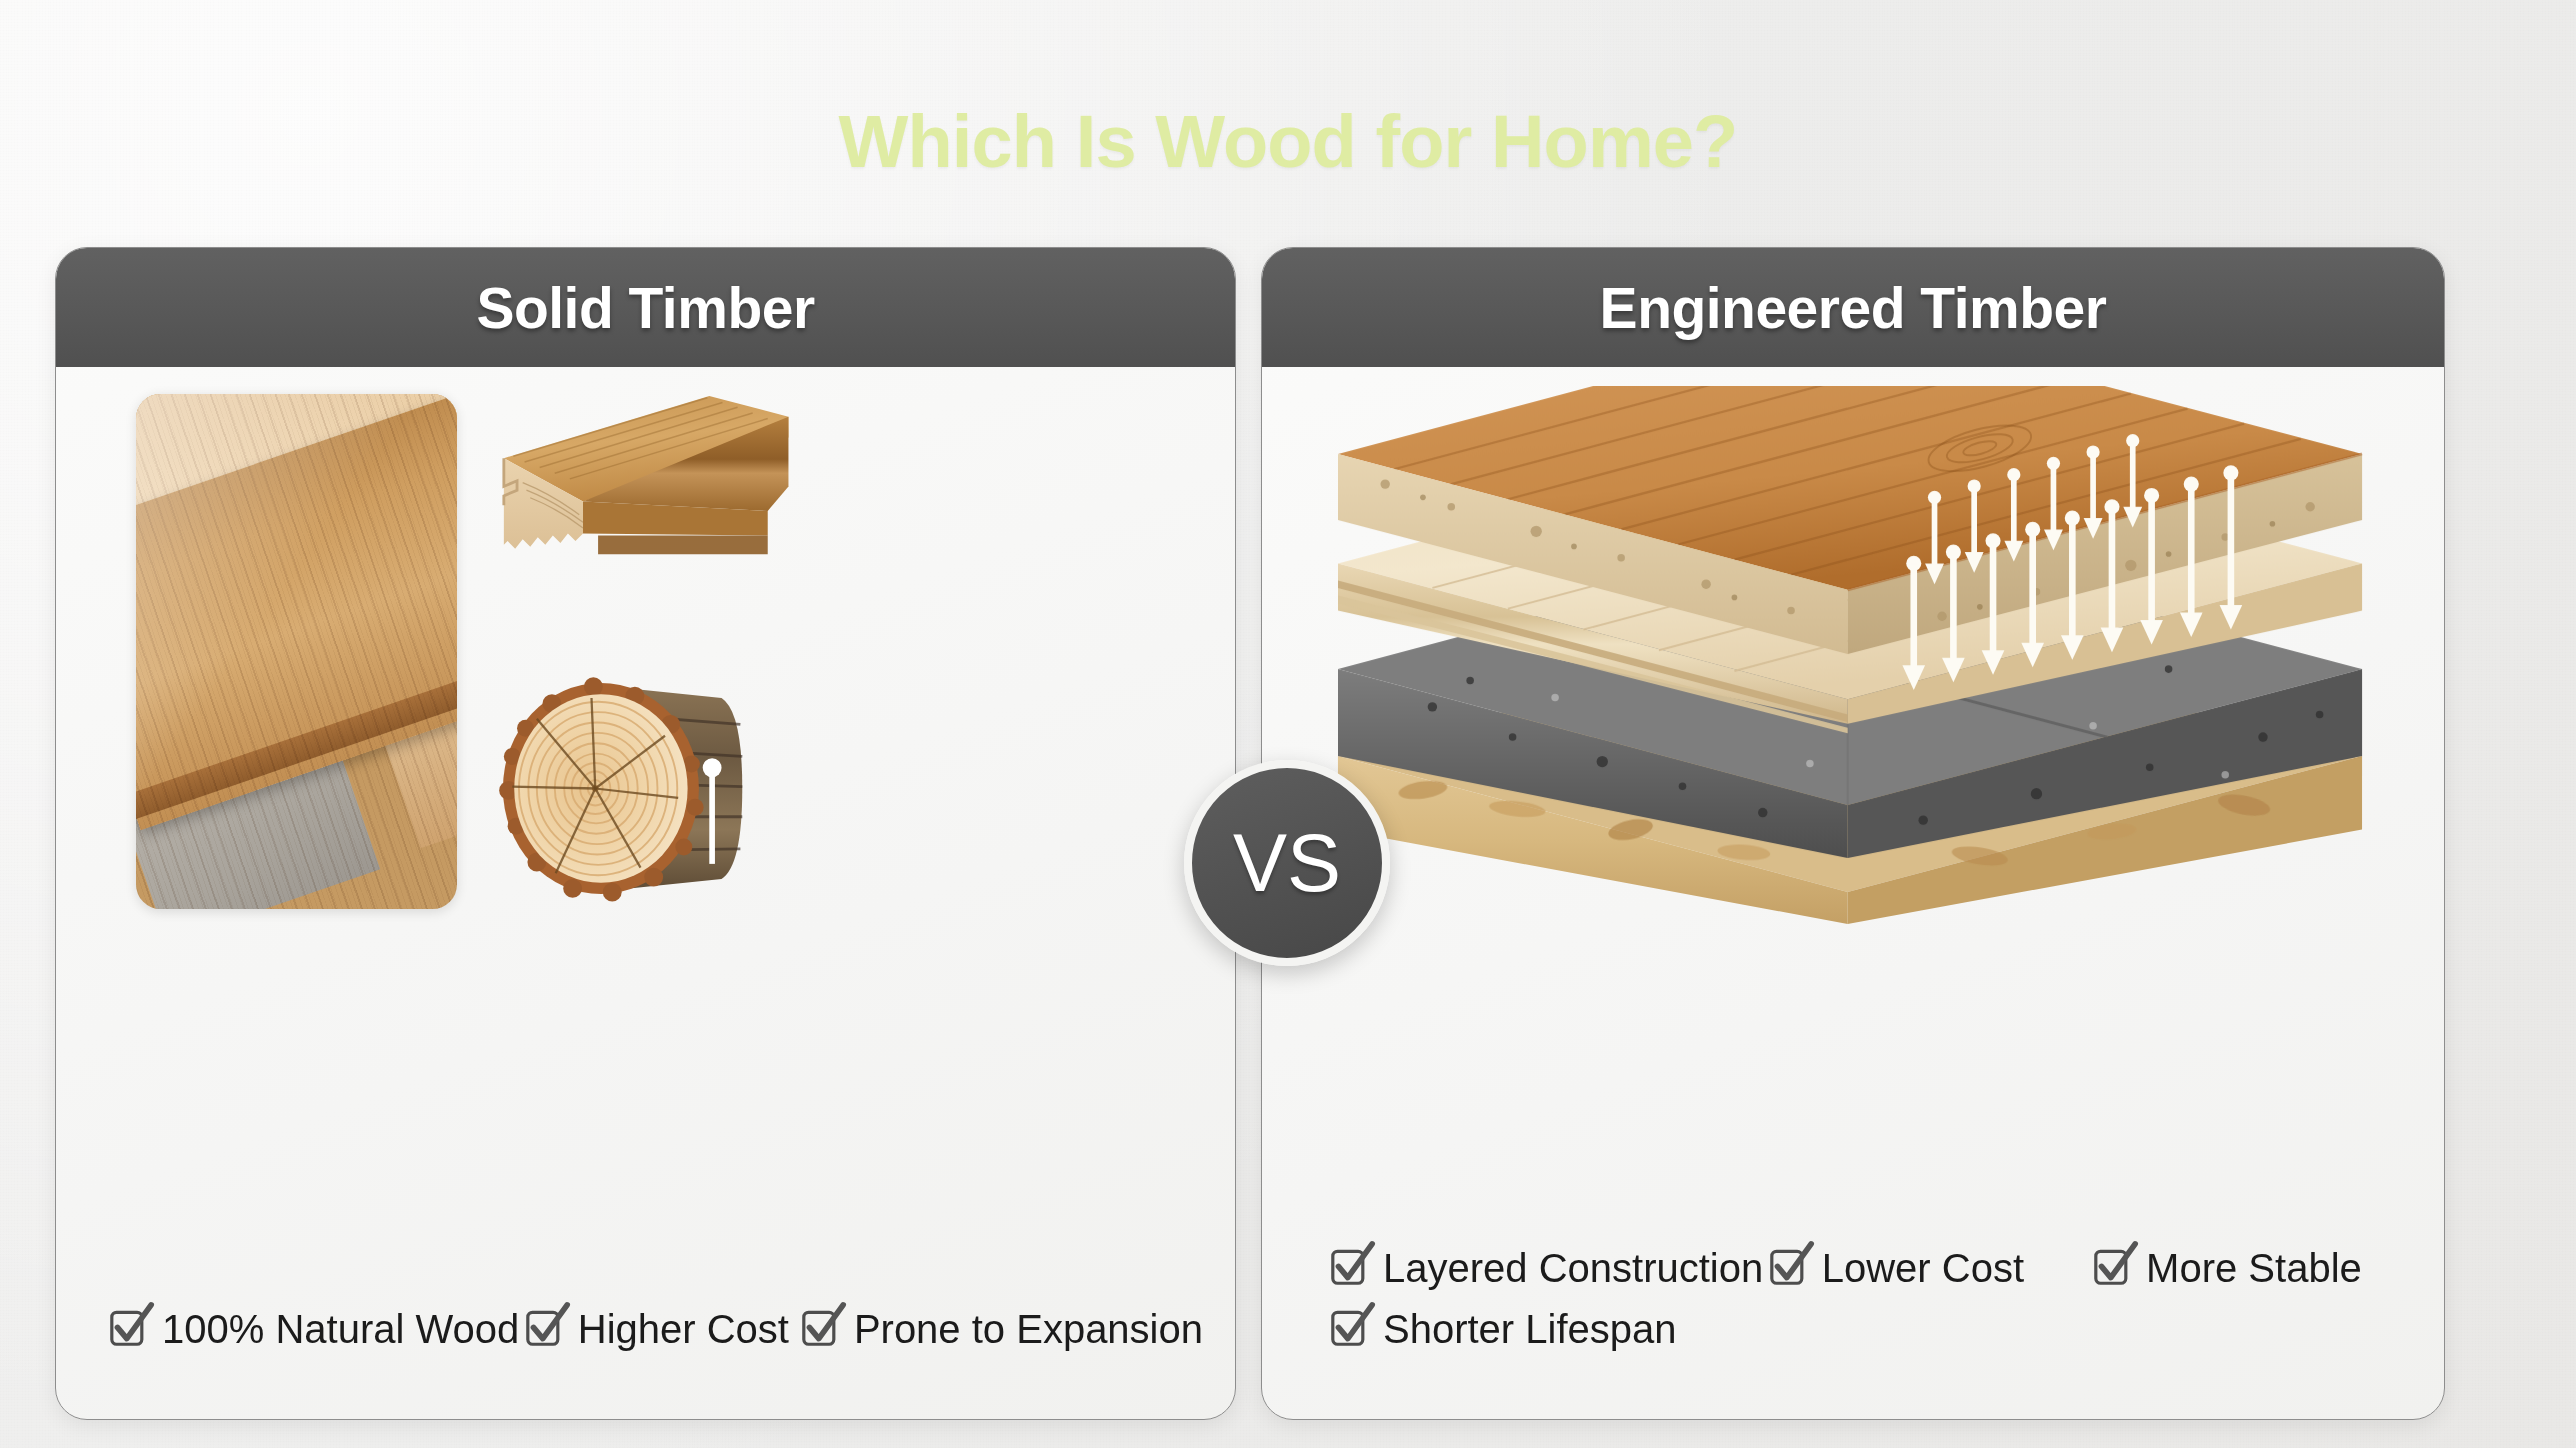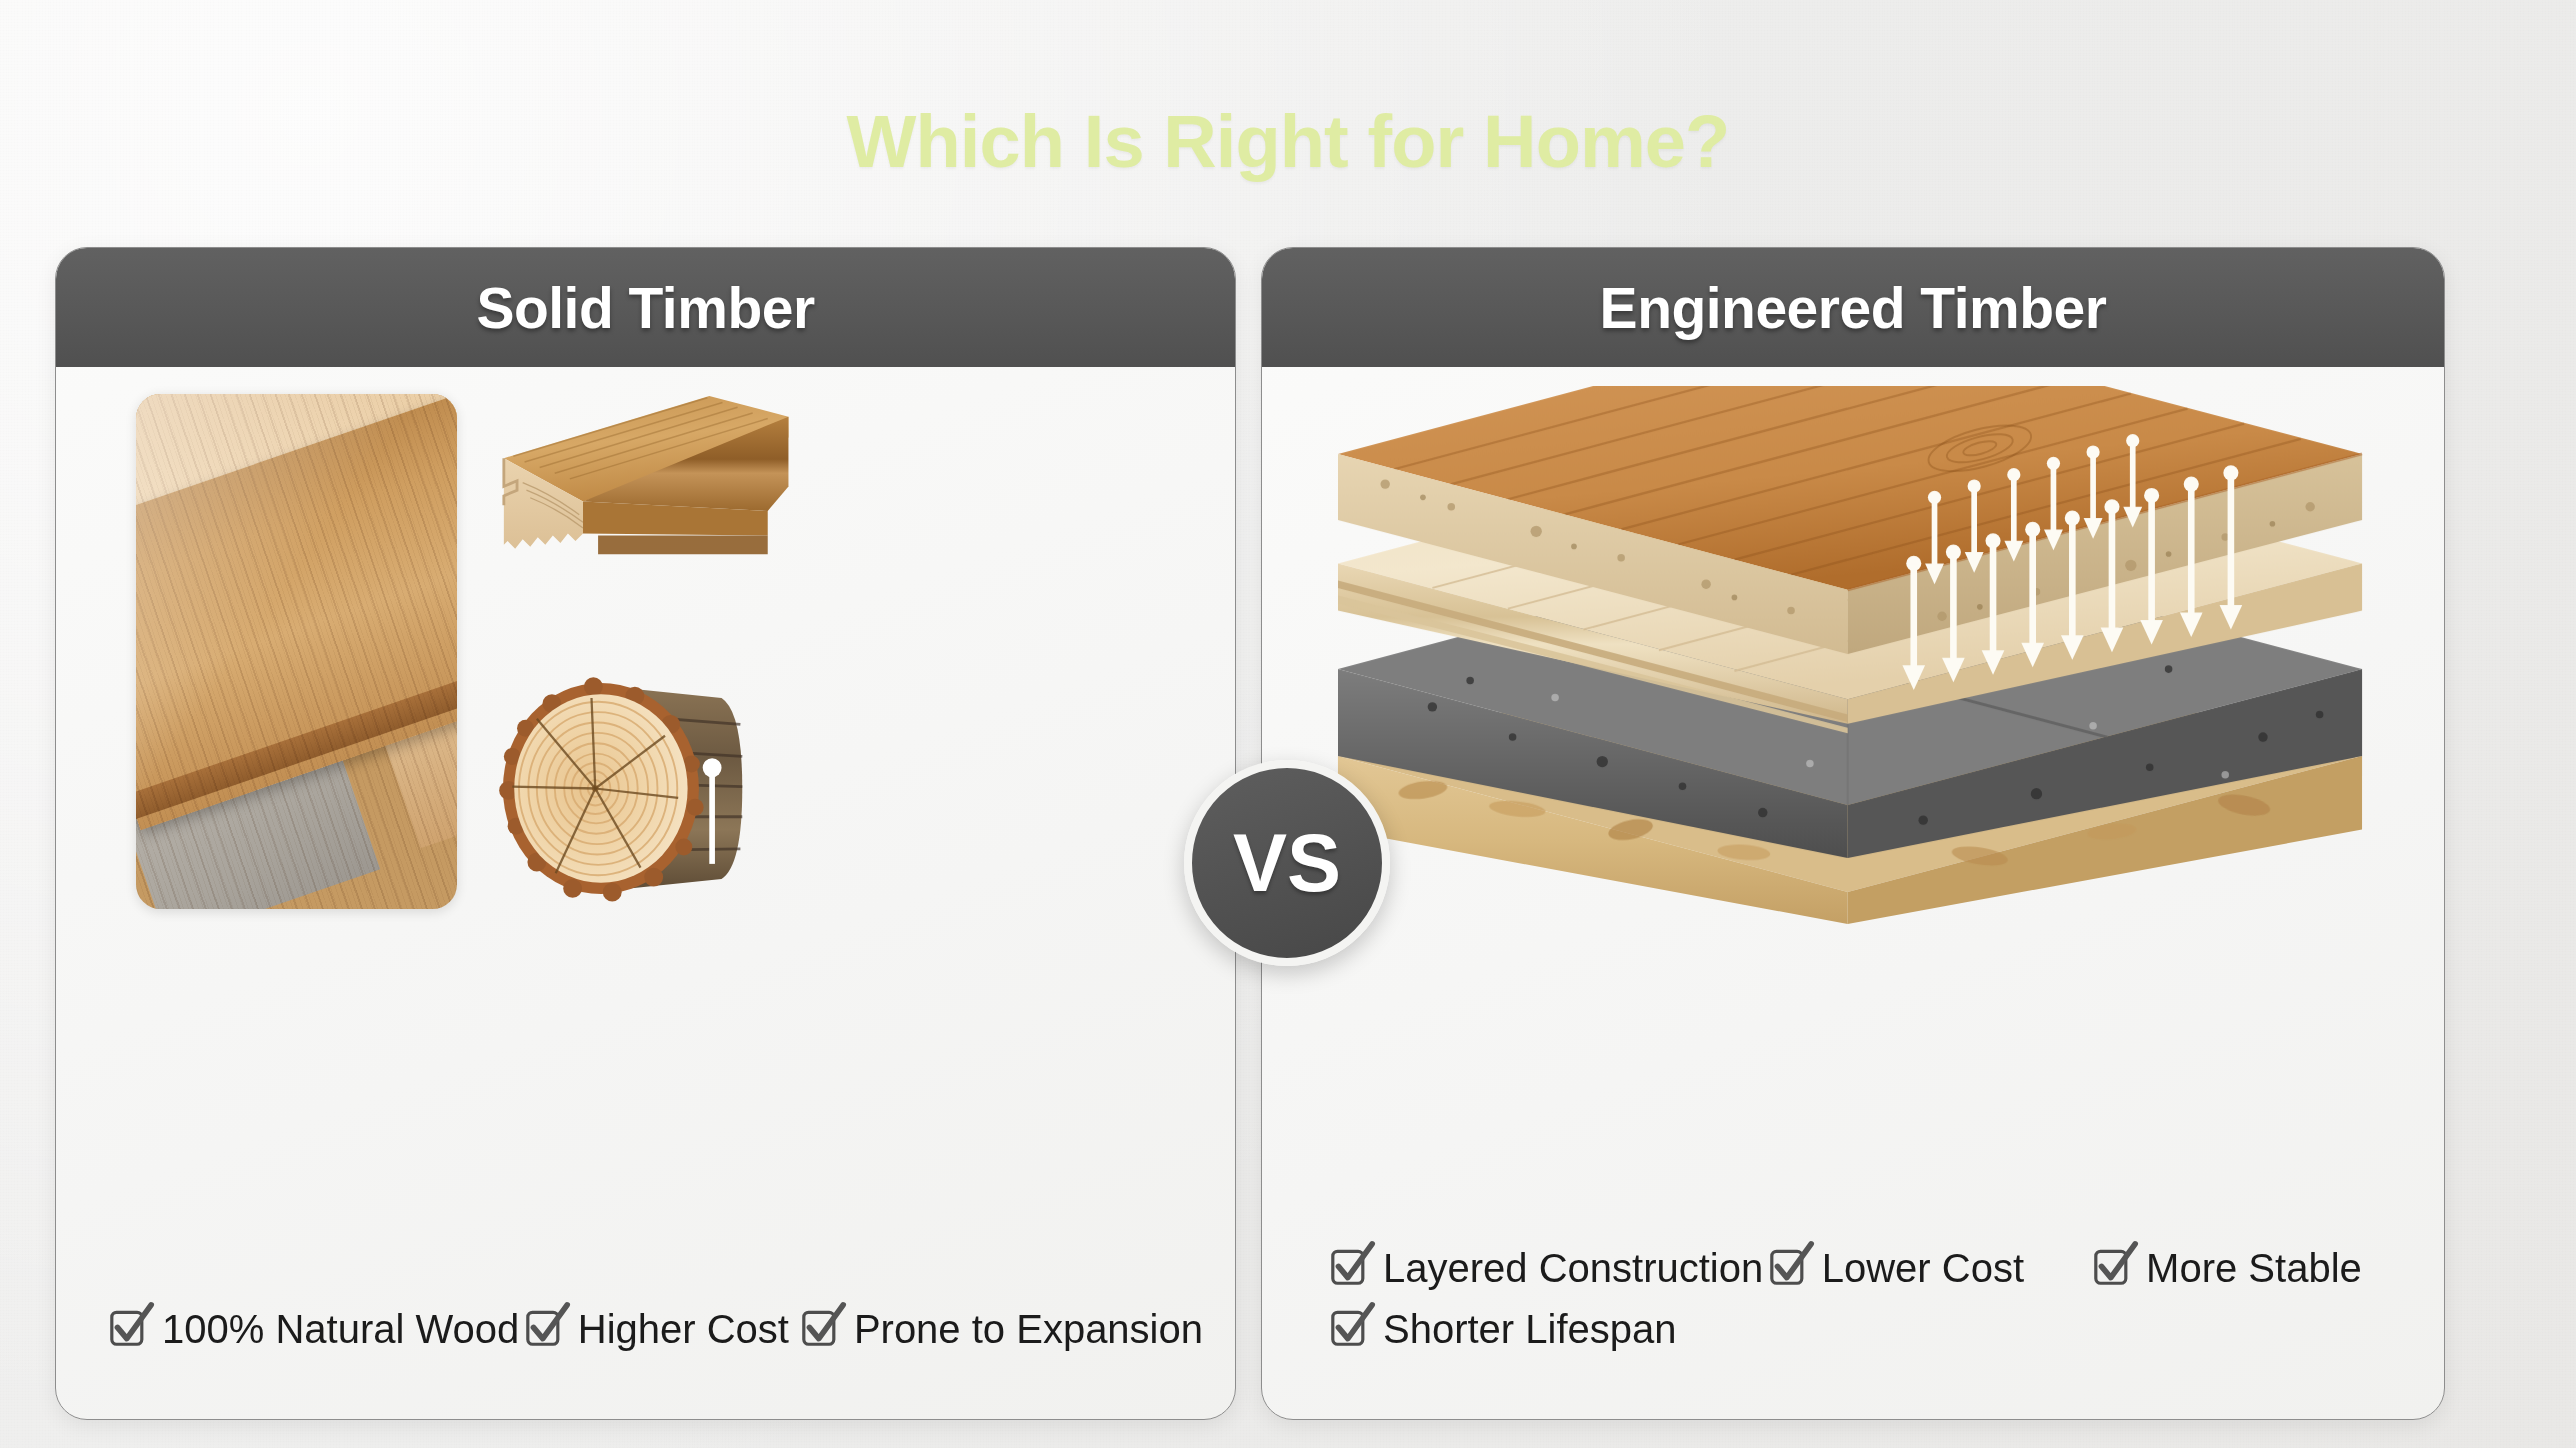--- a/index.html
+++ b/index.html
@@ -86,21 +86,21 @@
   #vs-badge{
     position:absolute; left:1184px; top:760px;
     width:206px; height:206px; border-radius:50%;
     background:linear-gradient(160deg,#5e5e5e 0%,#4e4e4e 70%,#474747 100%);
     border:8.5px solid #f4f4f2;
     display:flex; align-items:center; justify-content:center;
     box-shadow:0 7.5px 22.6px rgba(0,0,0,.2);
     z-index:40;
   }
   #vs-label{
-    color:#fff; font-size:81px; font-weight:bold; letter-spacing:0px;
+    color:#fff; font-size:81px; font-weight:normal; letter-spacing:0px;
     text-shadow:0 2.8px 3.8px rgba(0,0,0,.3);
   }
 
   
   #floor-photo{
     position:absolute; left:80px; top:21px; width:321px; height:515px;
     border-radius:24.5px; overflow:hidden;
     box-shadow:0 2.8px 11.3px rgba(0,0,0,.12);
     background:#c59a62;
   }
@@ -165,21 +165,21 @@
 
   
   #layers-illustration{ position:absolute; left:57px; top:13.2px; width:1062px; height:538px; }
   #layers-illustration svg{ width:100%; height:100%; }
 </style>
 </head>
 <body>
 
 <div id="page">
 
-  <div id="title">Which Is Right for Home?</div>
+  <div id="title">Which Is Wood for Home?</div>
 
   <div class="card" id="card-left">
 
     <div class="card-header">
       <div class="card-header-title">Solid Timber</div>
     </div>
 
     <div class="card-body">
 
       <div id="floor-photo">

